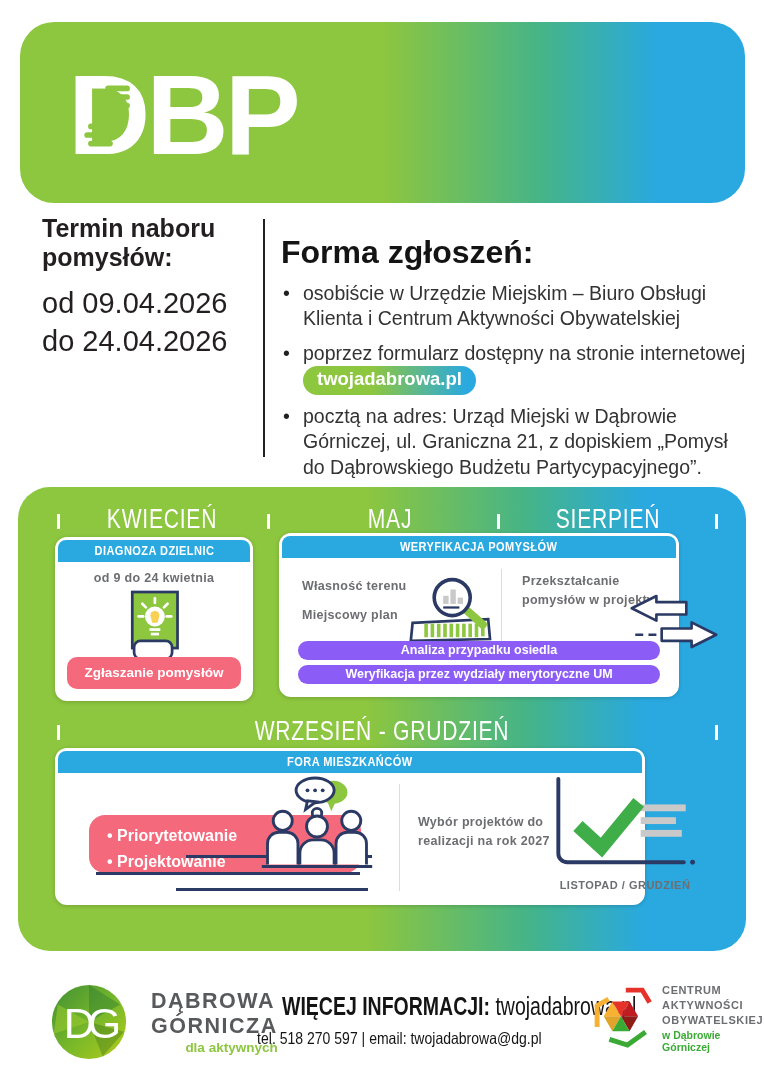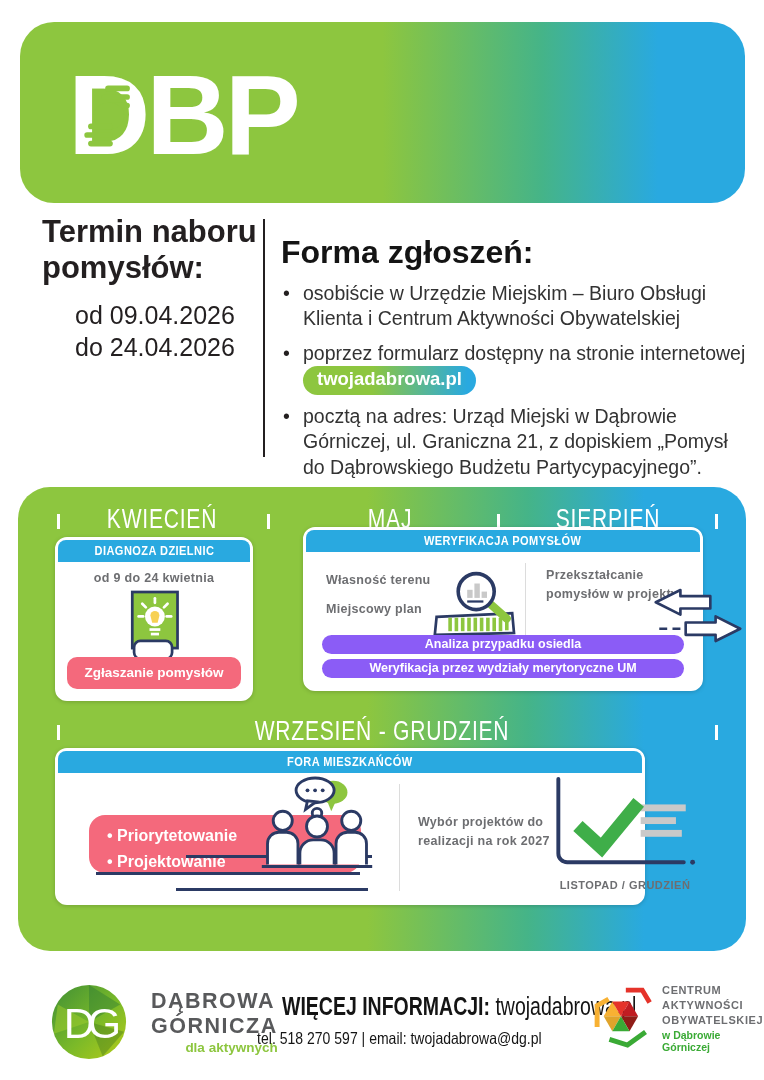--- a/index.html
+++ b/index.html
@@ -16,22 +16,22 @@
   #dbp-hand{position:absolute;left:60px;top:56px;}
   #title-bubble{position:absolute;left:272px;top:25px;width:448px;height:146px;background:#fff;
     border-radius:28px;text-align:center;padding-top:24px;box-sizing:border-box;}
   #title-bubble::before{content:"";position:absolute;left:-44px;top:48px;width:0;height:0;
     border-top:16px solid transparent;border-bottom:32px solid transparent;border-right:50px solid #fff;}
   .title-line{font-size:44px;font-weight:700;color:#141414;line-height:1.1;letter-spacing:0;}
   .title-line .cx{transform:scaleX(0.72);}
 
   
   #term-block{position:absolute;left:42px;top:214px;width:218px;}
-  #term-heading{font-size:31px;font-weight:700;line-height:1.16;color:#231f20;}
-  #term-dates{margin-top:13px;font-size:25px;font-weight:300;line-height:1.3;color:#231f20;margin-left:33px;}
+  #term-heading{font-size:25px;font-weight:700;line-height:1.16;color:#231f20;}
+  #term-dates{margin-top:13px;font-size:29px;font-weight:300;line-height:1.3;color:#231f20;}
   #col-divider{position:absolute;left:263px;top:219px;width:2px;height:238px;background:#231f20;}
   #forms-block{position:absolute;left:281px;top:234px;width:466px;}
   #forms-heading{font-size:32px;font-weight:700;color:#141414;}
   #forms-list{margin:10px 0 0;padding:0;list-style:none;}
   #forms-list li{position:relative;padding-left:22px;margin-bottom:9px;font-size:19.5px;
     line-height:1.3;color:#333;}
   #forms-list li::before{content:"•";position:absolute;left:2px;top:0;color:#231f20;}
   .pill{display:inline-block;background:linear-gradient(90deg,#8dc63f 0%,#8dc63f 40%,#29a9e0 95%);
     color:#fff;font-weight:700;font-size:18.5px;border-radius:999px;padding:1px 14px 4px;}
 
@@ -46,21 +46,21 @@
   .card-header{background:#29a9e0;color:#fff;text-align:center;font-size:13px;font-weight:700;
     letter-spacing:0.5px;padding:3px 0 4px;border-radius:8px 8px 0 0;}
   .gray-txt{color:#6d6e71;font-weight:600;font-size:12.5px;letter-spacing:0.3px;}
 
   #card-diagnoza{left:37px;top:50px;width:198px;height:164px;text-align:center;}
   #diagnoza-date{margin-top:9px;}
   #bulb-icon{display:block;margin:3px auto 0;}
   #submit-button{position:absolute;left:9px;right:9px;bottom:9px;background:#f4697c;color:#fff;
     border-radius:10px;font-size:13.5px;font-weight:600;padding:8px 0 9px;text-align:center;}
 
-  #card-weryfikacja{left:261px;top:40px;width:400px;height:164px;margin-left:24px;}
+  #card-weryfikacja{left:261px;top:46px;width:400px;height:164px;}
   #wer-left-text{position:absolute;left:20px;top:36px;line-height:2.3;}
   #magnifier-icon{position:absolute;left:118px;top:40px;}
   #wer-divider{position:absolute;left:219px;top:33px;width:1px;height:78px;background:#dcdcdc;}
   #wer-right-text{position:absolute;left:240px;top:36px;width:155px;line-height:1.5;}
   #arrows-icon{position:absolute;left:348px;top:58px;}
   .blue-bar{position:absolute;left:16px;right:16px;height:19px;background:#8b5cf6;border-radius:10px;
     color:#fff;font-size:12.5px;font-weight:600;text-align:center;line-height:19px;}
   #bar1{bottom:34px;} #bar2{bottom:10px;}
 
   #period2{position:absolute;left:364px;top:229px;color:#fff;font-size:27px;font-weight:500;

